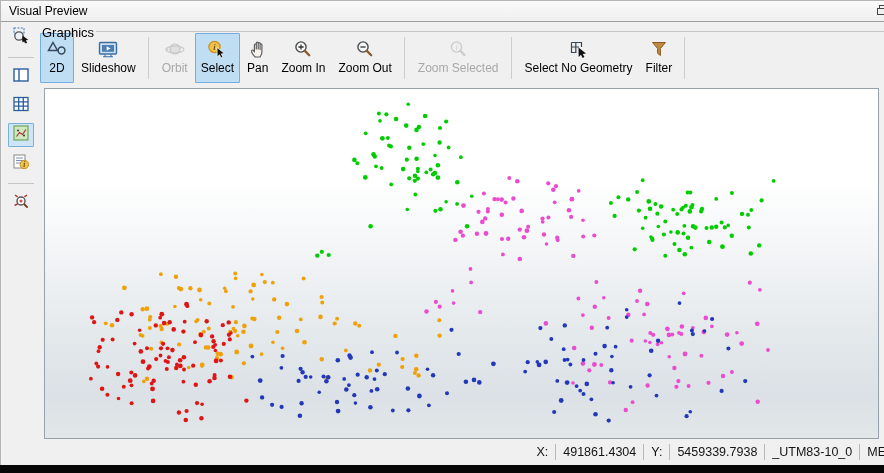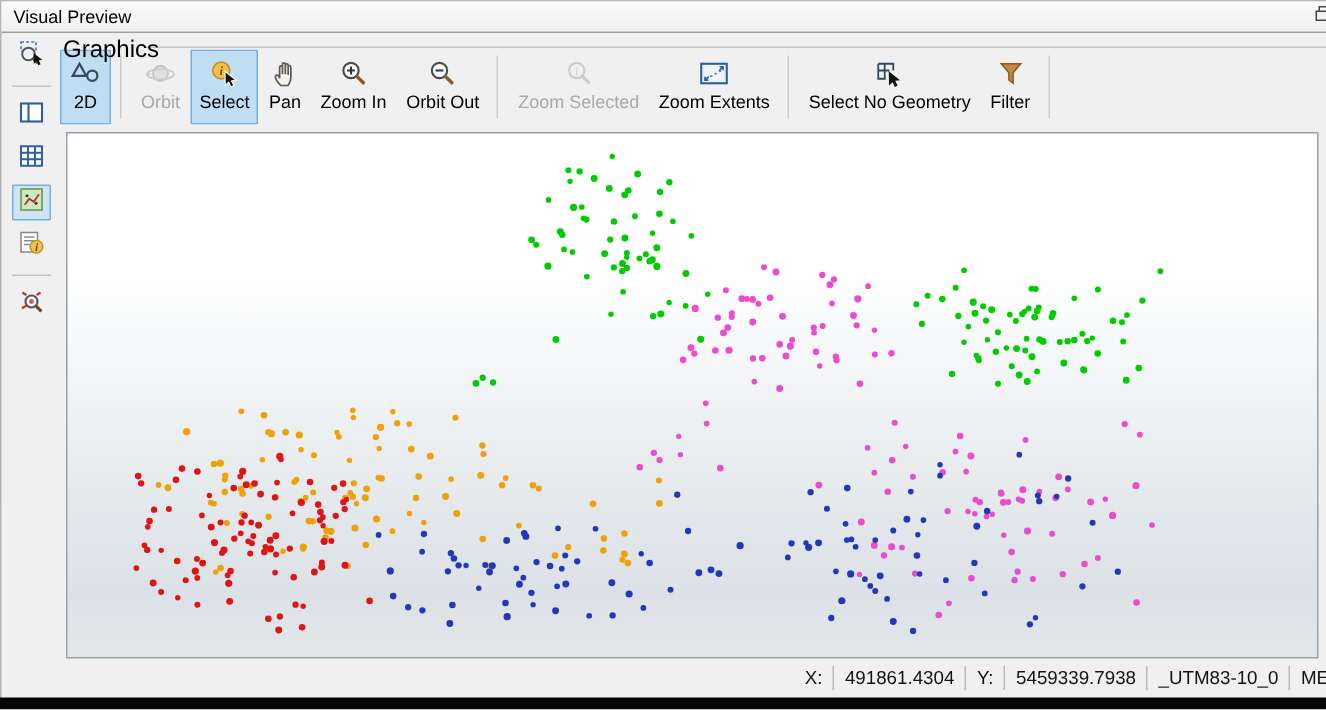--- a/index.html
+++ b/index.html
@@ -5,21 +5,21 @@
   html,body{margin:0;padding:0;background:#e8e8e8;}
   #window{position:relative;width:880px;height:473px;background:#f0f0f0;overflow:hidden;
           box-shadow:inset 0 0 0 1px #b5b5b5;font-family:"Liberation Sans",sans-serif;padding-left:44px;}
   
   .titlebar{position:absolute;left:1px;right:1px;top:1px;height:21px;background:linear-gradient(#fafafa,#efefef);
             border-bottom:1px solid #9f9f9f;display:flex;align-items:center;padding:0 8px;box-sizing:border-box;}
   .title{font-size:12px;color:#000;}
   .win-controls{margin-left:auto;display:flex;gap:12px;align-items:center;}
   .win-btn{width:14px;height:14px;display:flex;align-items:center;justify-content:center;cursor:default;}
   
-  #graphics-label{position:absolute;left:42px;top:25px;font-size:16px;color:#000;z-index:2;background:transparent;}
+  #graphics-label{position:absolute;left:42px;top:25px;font-size:13px;color:#000;z-index:2;background:transparent;}
   #groupbox-line{position:absolute;left:96px;right:5px;top:31px;height:1px;background:#c6c6c6;}
   
   #toolbar-row{position:absolute;left:40px;top:33px;right:24px;height:50px;display:flex;align-items:stretch;overflow:hidden;}
   .tb-btn{display:flex;flex-direction:column;align-items:center;justify-content:flex-start;
           padding:2px 5px 1px;border:1px solid transparent;margin-right:1px;border-radius:1px;}
   .tb-btn.active{background:#bfddf3;border-color:#74aede;}
   .tb-ico{height:25px;display:flex;align-items:center;justify-content:center;}
   .tb-lbl{font-size:12px;line-height:14px;color:#000;white-space:nowrap;}
   .tb-btn.disabled .tb-lbl{color:#a8a8a8;}
   .tb-btn.disabled .tb-ico{opacity:.45;filter:grayscale(1);}
@@ -69,20 +69,31 @@
   <div id="toolbar-row">
       <div class="tb-btn active">
         <span class="tb-ico">
           <svg width="22" height="20" viewBox="0 0 22 20">
             <path d="M7 3.5 L11.5 11.5 H2.5 Z" fill="none" stroke="#35485c" stroke-width="1.5"></path>
             <circle cx="15.5" cy="11.5" r="3.4" fill="none" stroke="#35485c" stroke-width="1.5"></circle>
           </svg>
         </span>
         <span class="tb-lbl">2D</span>
       </div>
+      <div class="tb-btn">
+        <span class="tb-ico">
+          <svg width="24" height="20" viewBox="0 0 24 20">
+            <rect x="3.5" y="3.5" width="17" height="11.5" rx="1" fill="#cfe0ef" stroke="#3a6ea5" stroke-width="1.4"></rect>
+            <rect x="6" y="6" width="12" height="6.8" fill="#4a7fb5"></rect>
+            <path d="M10.6 7.3 l4 2.1 l-4 2.1 z" fill="#fff"></path>
+            <path d="M9 15.5 v2 M15 15.5 v2 M7 17.8 h10" stroke="#3a6ea5" stroke-width="1.1" fill="none"></path>
+          </svg>
+        </span>
+        <span class="tb-lbl">Slideshow</span>
+      </div>
       <div class="tb-sep"></div>
       <div class="tb-btn disabled">
         <span class="tb-ico">
           <svg width="22" height="20" viewBox="0 0 22 20">
             <circle cx="11" cy="10" r="5" fill="#c9ced4" stroke="#8a9097" stroke-width="1.2"></circle>
             <ellipse cx="11" cy="10.5" rx="9" ry="3.4" fill="none" stroke="#9aa0a7" stroke-width="1.2"></ellipse>
             <path d="M3 12.5 l-1 -2.4 l2.4 0.4" fill="none" stroke="#9aa0a7" stroke-width="1.1"></path>
           </svg>
         </span>
         <span class="tb-lbl">Orbit</span>
@@ -116,42 +127,32 @@
         <span class="tb-lbl">Zoom In</span>
       </div>
       <div class="tb-btn">
         <span class="tb-ico">
           <svg width="22" height="20" viewBox="0 0 22 20">
             <circle cx="9" cy="8" r="5.1" fill="#f5f9fc" stroke="#4a4a4a" stroke-width="1.4"></circle>
             <path d="M6.4 8 h5.2" stroke="#333" stroke-width="1.3"></path>
             <path d="M12.9 11.9 l4.3 4.3" stroke="#8a5a2a" stroke-width="2.3" stroke-linecap="round"></path>
           </svg>
         </span>
-        <span class="tb-lbl">Orbit Out</span>
+        <span class="tb-lbl">Zoom Out</span>
       </div>
       <div class="tb-sep"></div>
       <div class="tb-btn disabled">
         <span class="tb-ico">
           <svg width="22" height="20" viewBox="0 0 22 20">
             <circle cx="9.5" cy="8" r="5.1" fill="none" stroke="#9aa2aa" stroke-width="1.4"></circle>
             <text x="9.5" y="10.8" font-size="8" text-anchor="middle" fill="#9aa2aa" font-family="'Liberation Serif',serif" font-style="italic">i</text>
             <path d="M13.4 11.9 l4 4" stroke="#9aa2aa" stroke-width="2.2" stroke-linecap="round"></path>
           </svg>
         </span>
         <span class="tb-lbl">Zoom Selected</span>
-      </div>
-      <div class="tb-btn">
-        <span class="tb-ico">
-          <svg width="24" height="20" viewBox="0 0 24 20">
-            <rect x="3.5" y="3.5" width="17" height="13" fill="#eef4fa" stroke="#2b5f9e" stroke-width="1.4"></rect>
-            <path d="M6.5 13.5 h1.6 M9.4 11.8 h1.6 M12.3 10.1 h1.6 M15.2 8.4 h1.6" stroke="#6a87a5" stroke-width="1.2"></path>
-            <path d="M6 14.5 l2.5-2.5 M6 12.2 v2.3 h2.3 M18 5.5 l-2.5 2.5 M18 7.8 V5.5 h-2.3" fill="none" stroke="#2b5f9e" stroke-width="1.1"></path>
-          </svg>
-        </span>
-        <span class="tb-lbl">Zoom Extents</span>
       </div>
       <div class="tb-sep"></div>
       <div class="tb-btn">
         <span class="tb-ico">
           <svg width="22" height="20" viewBox="0 0 22 20">
             <path d="M3.5 3.5 h10 v4.5 M3.5 3.5 v10 h5 M3.5 8 h7.5 M7.8 3.5 v10" fill="none" stroke="#35485c" stroke-width="1.2"></path>
             <path d="M10.5 8.5 L18 14.5 L14.8 14.9 L16.4 18 L14.6 19 L13 15.8 L10.7 18 Z" fill="#111"></path>
           </svg>
         </span>
         <span class="tb-lbl">Select No Geometry</span>

